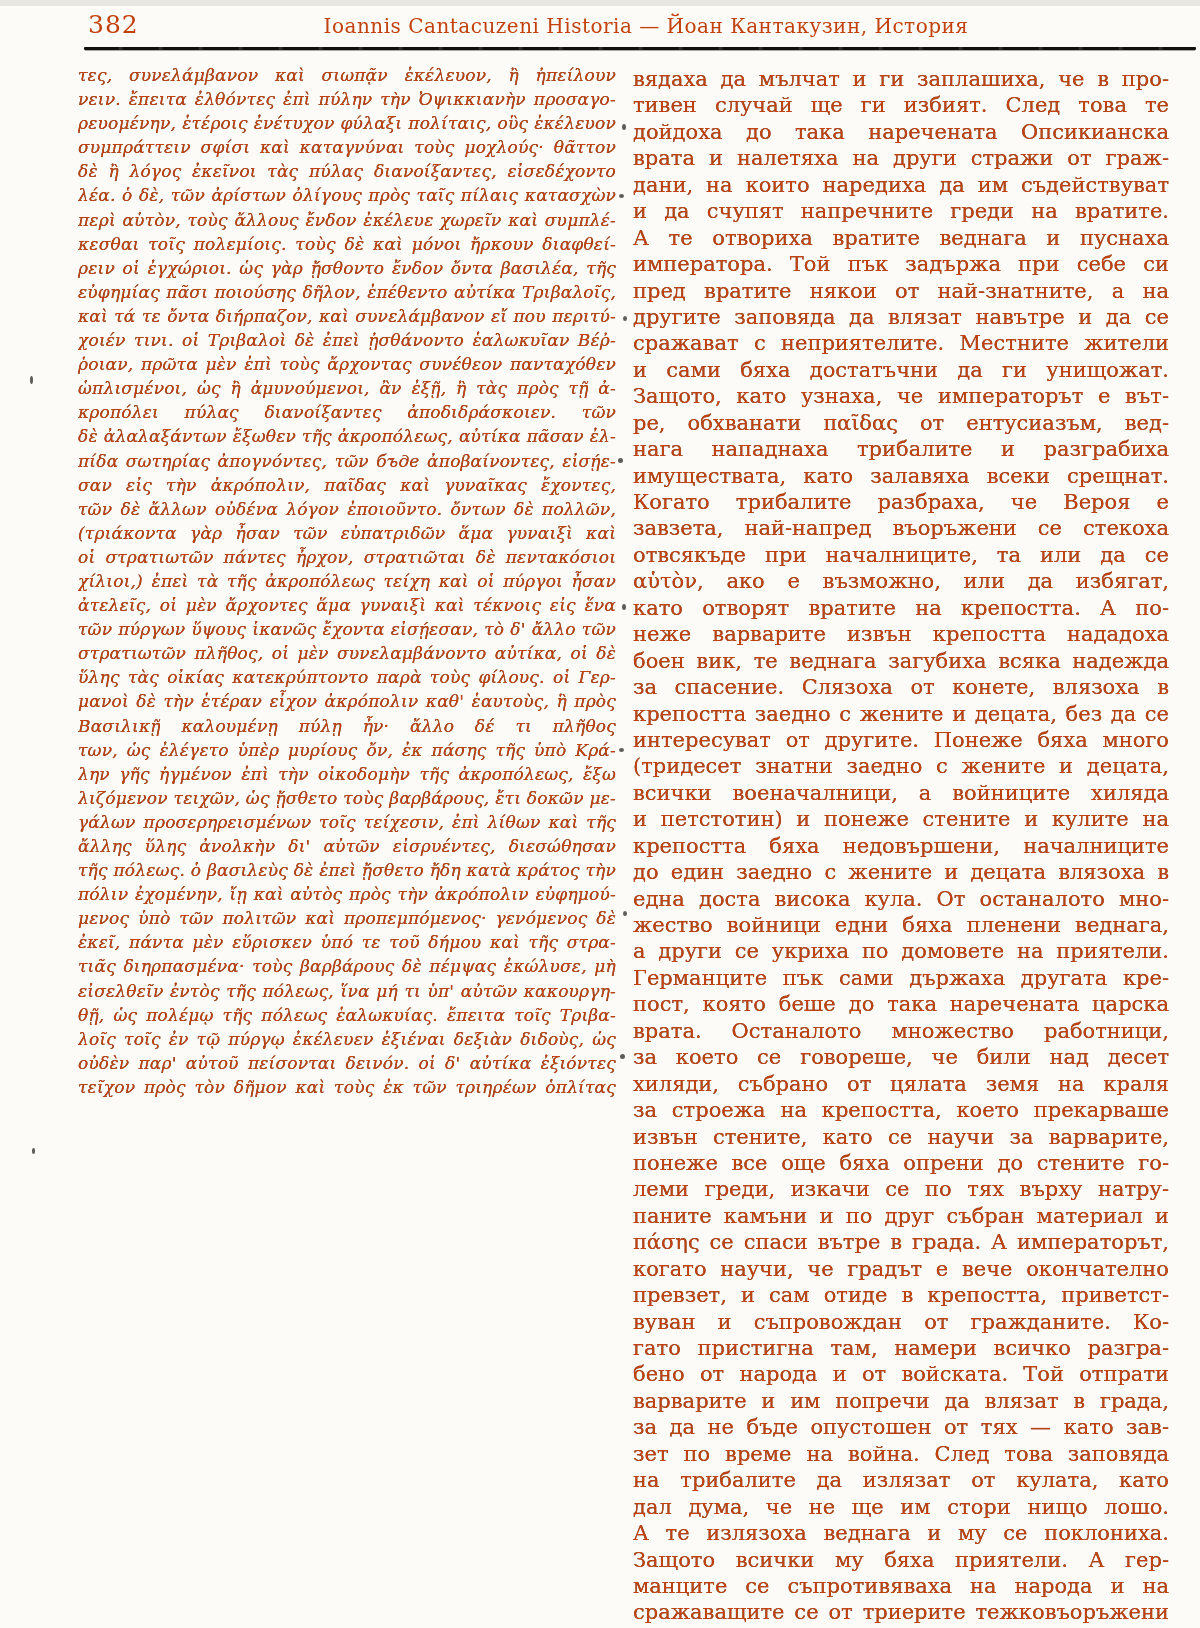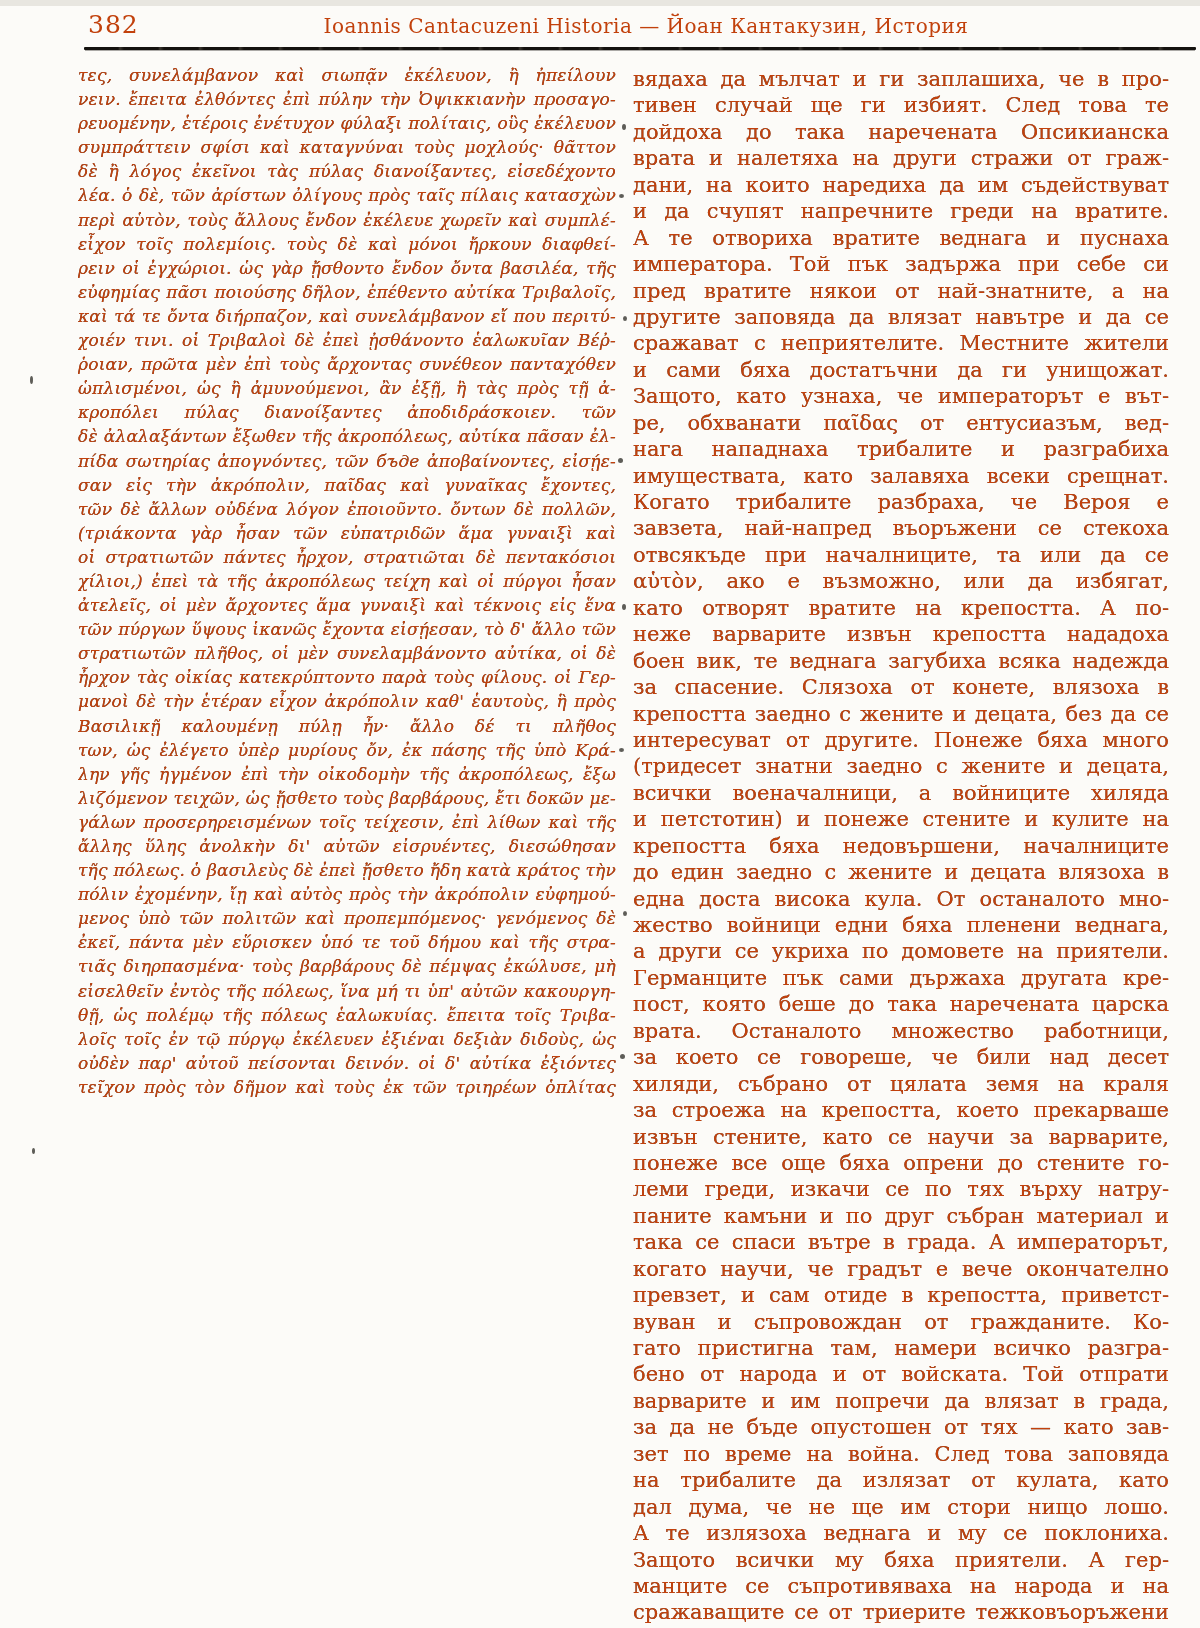--- a/index.html
+++ b/index.html
@@ -75,39 +75,39 @@
   <div class="header-rule"></div>
 
   <div class="col col-greek">
       <div class="line">τες, συνελάμβανον καὶ σιωπᾷν ἐκέλευον, ἢ ἠπείλουν ἀποκτεί-</div>
       <div class="line">νειν. ἔπειτα ἐλθόντες ἐπὶ πύλην τὴν Ὀψικκιανὴν προσαγο-</div>
       <div class="line">ρευομένην, ἑτέροις ἐνέτυχον φύλαξι πολίταις, οὓς ἐκέλευον</div>
       <div class="line">συμπράττειν σφίσι καὶ καταγνύναι τοὺς μοχλούς· θᾶττον</div>
       <div class="line">δὲ ἢ λόγος ἐκεῖνοι τὰς πύλας διανοίξαντες, εἰσεδέχοντο βασι-</div>
       <div class="line">λέα. ὁ δὲ, τῶν ἀρίστων ὀλίγους πρὸς ταῖς πίλαις κατασχὼν</div>
       <div class="line">περὶ αὑτὸν, τοὺς ἄλλους ἔνδον ἐκέλευε χωρεῖν καὶ συμπλέ-</div>
-      <div class="line">εἶχον τοῖς πολεμίοις. τοὺς δὲ καὶ μόνοι ἤρκουν διαφθεί-</div>
+      <div class="line">κεσθαι τοῖς πολεμίοις. τοὺς δὲ καὶ μόνοι ἤρκουν διαφθεί-</div>
       <div class="line">ρειν οἱ ἐγχώριοι. ὡς γὰρ ᾔσθοντο ἔνδον ὄντα βασιλέα, τῆς</div>
       <div class="line">εὐφημίας πᾶσι ποιούσης δῆλον, ἐπέθεντο αὐτίκα Τριβαλοῖς,</div>
       <div class="line">καὶ τά τε ὄντα διήρπαζον, καὶ συνελάμβανον εἴ που περιτύ-</div>
       <div class="line">χοιέν τινι. οἱ Τριβαλοὶ δὲ ἐπεὶ ᾐσθάνοντο ἑαλωκυῖαν Βέῤ-</div>
       <div class="line">ῥοιαν, πρῶτα μὲν ἐπὶ τοὺς ἄρχοντας συνέθεον πανταχόθεν</div>
       <div class="line">ὡπλισμένοι, ὡς ἢ ἀμυνούμενοι, ἂν ἐξῇ, ἢ τὰς πρὸς τῇ ἀ-</div>
       <div class="line">κροπόλει πύλας διανοίξαντες ἀποδιδράσκοιεν. τῶν βαρβάρων</div>
       <div class="line">δὲ ἀλαλαξάντων ἔξωθεν τῆς ἀκροπόλεως, αὐτίκα πᾶσαν ἐλ-</div>
       <div class="line">πίδα σωτηρίας ἀπογνόντες, τῶν бъде ἀποβαίνοντες, εἰσῄε-</div>
       <div class="line">σαν εἰς τὴν ἀκρόπολιν, παῖδας καὶ γυναῖκας ἔχοντες,</div>
       <div class="line">τῶν δὲ ἄλλων οὐδένα λόγον ἐποιοῦντο. ὄντων δὲ πολλῶν,</div>
       <div class="line">(τριάκοντα γὰρ ἦσαν τῶν εὐπατριδῶν ἅμα γυναιξὶ καὶ τέκνοις,</div>
       <div class="line">οἱ στρατιωτῶν πάντες ἦρχον, στρατιῶται δὲ πεντακόσιοι καὶ</div>
       <div class="line">χίλιοι,) ἐπεὶ τὰ τῆς ἀκροπόλεως τείχη καὶ οἱ πύργοι ἦσαν</div>
       <div class="line">ἀτελεῖς, οἱ μὲν ἄρχοντες ἅμα γυναιξὶ καὶ τέκνοις εἰς ἕνα</div>
       <div class="line">τῶν πύργων ὕψους ἱκανῶς ἔχοντα εἰσῄεσαν, τὸ δ' ἄλλο τῶν</div>
       <div class="line">στρατιωτῶν πλῆθος, οἱ μὲν συνελαμβάνοντο αὐτίκα, οἱ δὲ</div>
-      <div class="line">ἦρχον τὰς οἰκίας κατεκρύπτοντο παρὰ τοὺς φίλους. οἱ Γερ-</div>
+      <div class="line">ὕλης τὰς οἰκίας κατεκρύπτοντο παρὰ τοὺς φίλους. οἱ Γερ-</div>
       <div class="line">μανοὶ δὲ τὴν ἑτέραν εἶχον ἀκρόπολιν καθ' ἑαυτοὺς, ἣ πρὸς τῇ</div>
       <div class="line">Βασιλικῇ καλουμένῃ πύλῃ ἦν· ἄλλο δέ τι πλῆθος ἀχθοφορούν-</div>
       <div class="line">των, ὡς ἐλέγετο ὑπὲρ μυρίους ὄν, ἐκ πάσης τῆς ὑπὸ Κρά-</div>
       <div class="line">λην γῆς ἠγμένον ἐπὶ τὴν οἰκοδομὴν τῆς ἀκροπόλεως, ἔξω αὐ-</div>
       <div class="line">λιζόμενον τειχῶν, ὡς ᾔσθετο τοὺς βαρβάρους, ἔτι δοκῶν με-</div>
       <div class="line">γάλων προσερηρεισμένων τοῖς τείχεσιν, ἐπὶ λίθων καὶ τῆς</div>
       <div class="line">ἄλλης ὕλης ἀνολκὴν δι' αὐτῶν εἰσρυέντες, διεσώθησαν ἐντὸς</div>
       <div class="line">τῆς πόλεως. ὁ βασιλεὺς δὲ ἐπεὶ ᾔσθετο ἤδη κατὰ κράτος τὴν</div>
       <div class="line">πόλιν ἐχομένην, ἴῃ καὶ αὐτὸς πρὸς τὴν ἀκρόπολιν εὐφημού-</div>
       <div class="line">μενος ὑπὸ τῶν πολιτῶν καὶ προπεμπόμενος· γενόμενος δὲ</div>
@@ -158,21 +158,21 @@
       <div class="line">Германците пък сами държаха другата кре-</div>
       <div class="line">пост, която беше до така наречената царска</div>
       <div class="line">врата. Останалото множество работници,</div>
       <div class="line">за което се говореше, че били над десет</div>
       <div class="line">хиляди, събрано от цялата земя на краля</div>
       <div class="line">за строежа на крепостта, което прекарваше</div>
       <div class="line">извън стените, като се научи за варварите,</div>
       <div class="line">понеже все още бяха опрени до стените го-</div>
       <div class="line">леми греди, изкачи се по тях върху натру-</div>
       <div class="line">паните камъни и по друг събран материал и</div>
-      <div class="line">така се спаси вътре в града. А императорът,</div>
+      <div class="line">πάσης се спаси вътре в града. А императорът,</div>
       <div class="line">когато научи, че градът е вече окончателно</div>
       <div class="line">превзет, и сам отиде в крепостта, приветст-</div>
       <div class="line">вуван и съпровождан от гражданите. Ко-</div>
       <div class="line">гато пристигна там, намери всичко разгра-</div>
       <div class="line">бено от народа и от войската. Той отпрати</div>
       <div class="line">варварите и им попречи да влязат в града,</div>
       <div class="line">за да не бъде опустошен от тях — като зав-</div>
       <div class="line">зет по време на война. След това заповяда</div>
       <div class="line">на трибалите да излязат от кулата, като</div>
       <div class="line">дал дума, че не ще им стори нищо лошо.</div>

